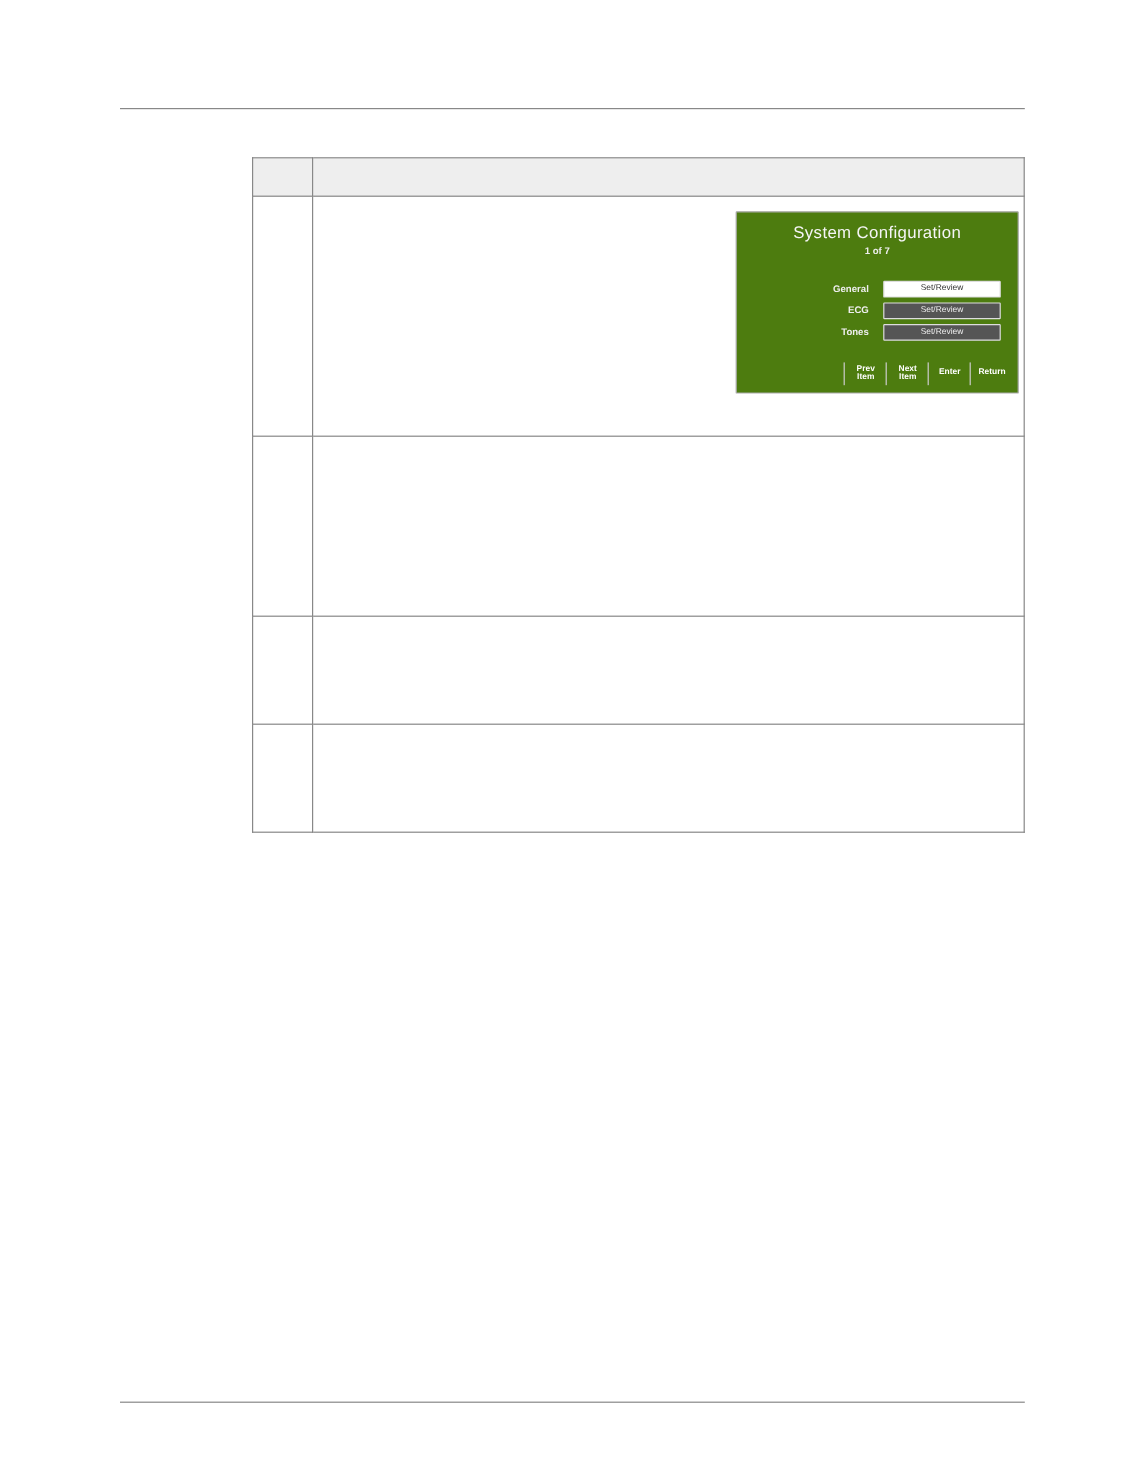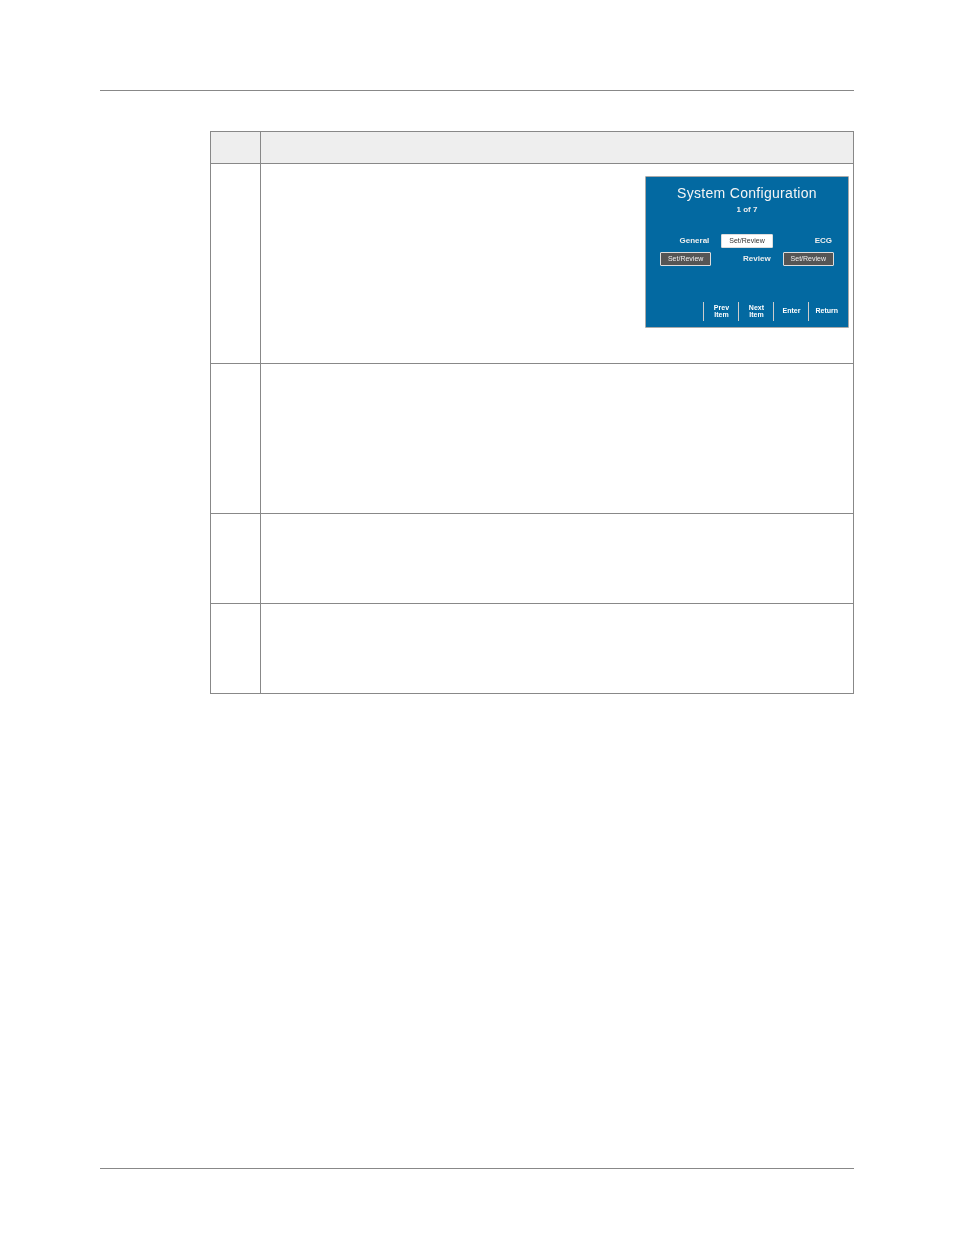--- a/index.html
+++ b/index.html
@@ -37,23 +37,23 @@
   td.stepcell { height: 90px; }
   td.row1 { height: 200px; }
   td.row2 { height: 150px; }
 
   
   .panel-wrap {
     float: right;
     margin: 12px 4px 12px 12px;
   }
   .panel {
-    width: 204px;
+    width: 236px;
     height: 152px;
-    background: #0369a1;
+    background: #4d7c0f;
     border: 1px solid #aaa;
     border-radius: 1px;
     color: #fff;
     font-family: Arial, Helvetica, sans-serif;
     position: relative;
     padding: 6px 6px 4px 6px;
   }
   .panel-title {
     font-size: 14px;
     font-weight: normal;
@@ -65,21 +65,21 @@
   }
   .panel-page {
     font-size: 8px;
     font-weight: bold;
     text-align: center;
     margin-bottom: 20px;
     color: #eee;
   }
   .panel-grid {
     display: grid;
-    grid-template-columns: 1fr 1fr 1fr;
+    grid-template-columns: 1fr 1fr;
     column-gap: 10px;
     row-gap: 4px;
     padding: 0 8px;
     margin-bottom: 14px;
   }
   .field-label {
     font-size: 8px;
     color: #eee;
     text-align: right;
     padding-right: 2px;
@@ -161,21 +161,21 @@
         <td class="row1">
           <div class="panel-wrap">
             <div class="panel">
               <div class="panel-title">System Configuration</div>
               <div class="panel-page">1 of 7</div>
               <div class="panel-grid">
                 <div class="field-label">General</div>
                 <div class="field-box selected">Set/Review</div>
                 <div class="field-label">ECG</div>
                 <div class="field-box">Set/Review</div>
-                <div class="field-label">Review</div>
+                <div class="field-label">Tones</div>
                 <div class="field-box">Set/Review</div>
               </div>
               <div class="panel-buttons">
                 <div class="sep-line"></div>
                 <div class="pbtn">
                     <span>Prev<br>Item</span>
                   </div>
                 <div class="sep-line"></div>
                 <div class="pbtn">
                     <span>Next<br>Item</span>

